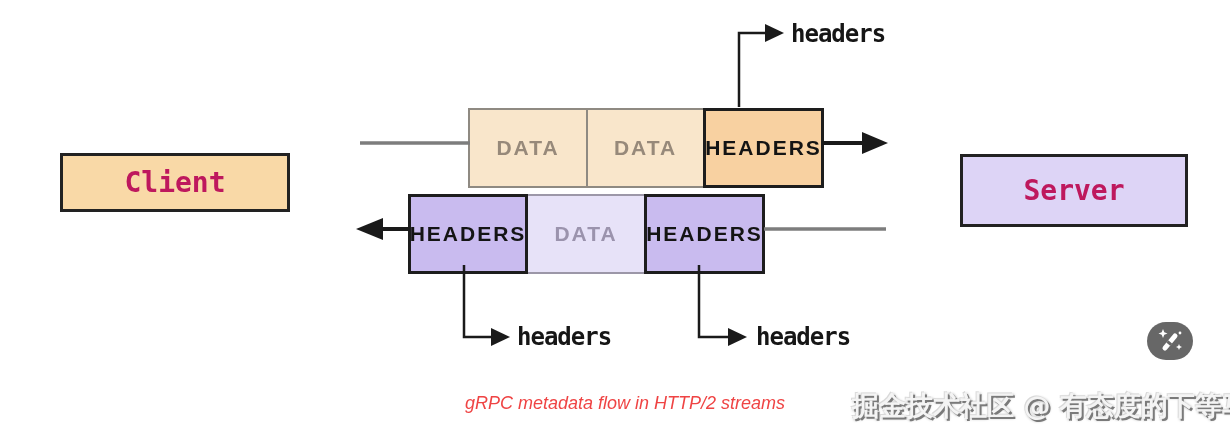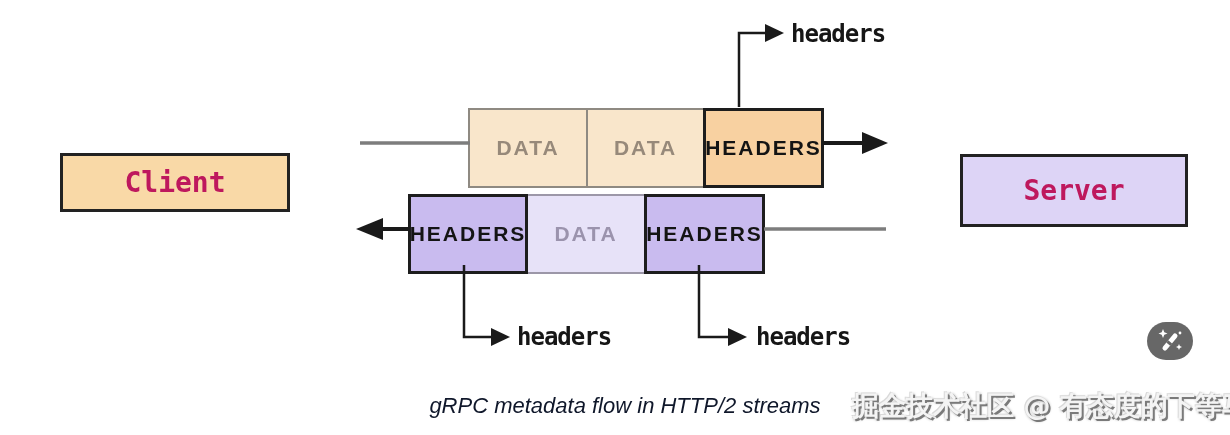--- a/index.html
+++ b/index.html
@@ -72,22 +72,22 @@
   .lbl-res-headers { left: 517px; top: 324px; }
   .lbl-res-trailers { left: 756px; top: 324px; }
 
   .caption {
     position: absolute;
     left: 625px;
     top: 393px;
     transform: translateX(-50%);
     font-family: "Liberation Sans", sans-serif;
     font-style: italic;
-    font-size: 22px;
-    color: #0f172a;
+    font-size: 18px;
+    color: #ef4444;
     white-space: nowrap;
     z-index: 4;
   }
 
   .watermark {
     position: absolute;
     left: 852px;
     top: 388px;
     font-family: "DejaVu Sans", sans-serif;
     font-weight: bold;

